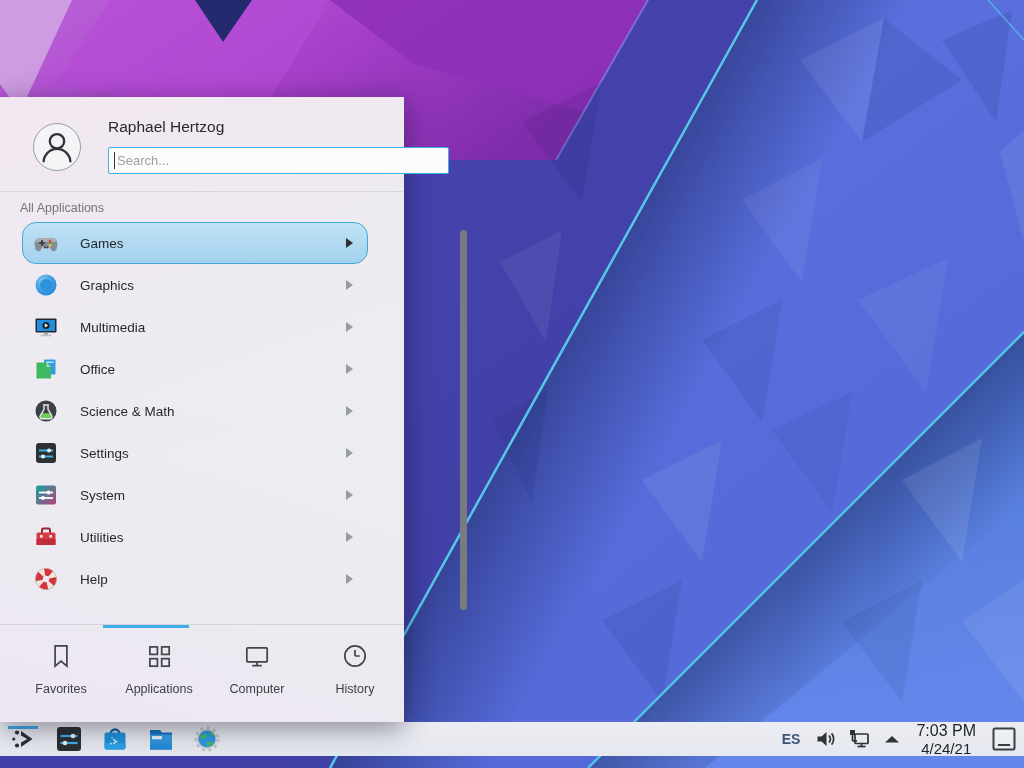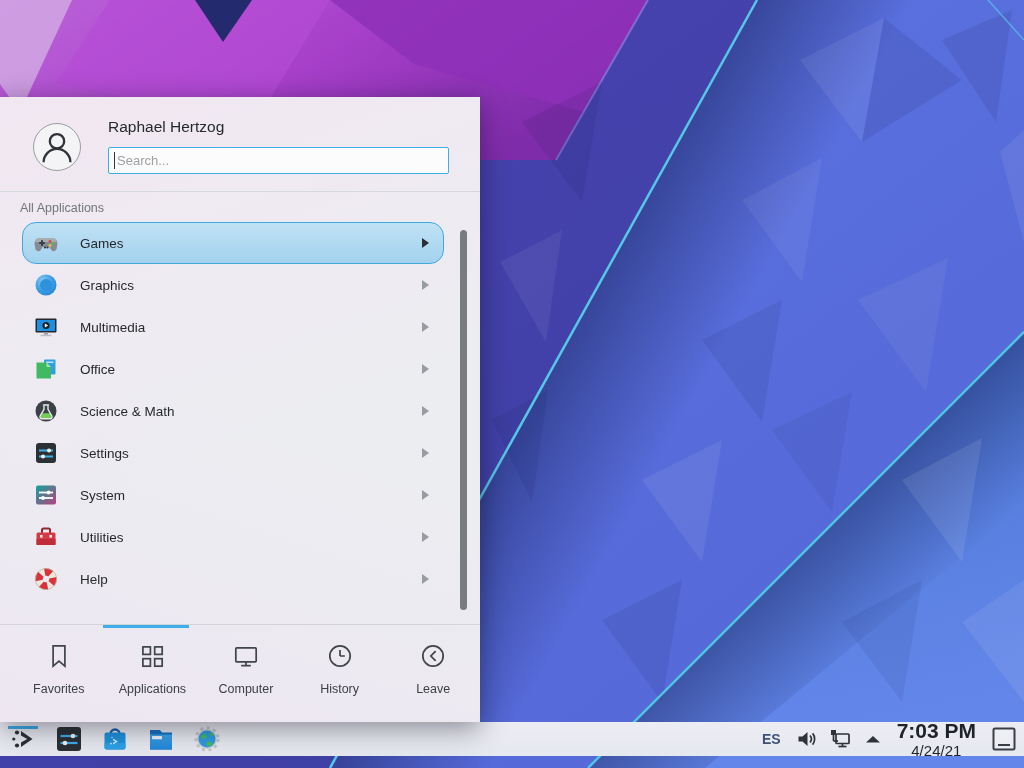--- a/index.html
+++ b/index.html
@@ -5,21 +5,21 @@
   * { margin:0; padding:0; box-sizing:border-box; }
   html,body { width:1024px; height:768px; overflow:hidden; }
   body { font-family:"Liberation Sans","DejaVu Sans",sans-serif; position:relative; background:#3a3e9e; }
 
   
   .desktop { position:absolute; inset:0; z-index:0; }
   .desktop svg { display:block; width:1024px; height:768px; }
 
   
   .launcher {
-    position:absolute; left:0; top:97px; width:480px; height:625px; z-index:3;
+    position:absolute; left:0; top:97px; width:404px; height:625px; z-index:3;
     background:
       linear-gradient(160deg, rgba(246,226,242,.55) 0%, rgba(240,240,246,0) 55%),
       linear-gradient(18deg, rgba(238,224,242,.5) 0%, rgba(242,242,247,0) 50%),
       #ecedf1;
     box-shadow:0 6px 26px rgba(10,10,30,.45);
   }
   .launcher-header { position:absolute; left:0; top:0; width:100%; height:95px; border-bottom:1px solid #d7d8db; }
   .avatar { position:absolute; left:33px; top:26px; width:48px; height:48px; border-radius:50%;
     border:1px solid #9a9da1; background:#f4f4f6; }
   .user-name { position:absolute; left:108px; top:21px; font-size:15.5px; color:#26292d; }
@@ -59,21 +59,21 @@
   .task-btn { position:relative; width:30px; height:30px; }
   .task-btn svg { width:30px; height:30px; display:block; }
   .task-active-line { position:absolute; left:8px; top:4px; width:30px; height:3px; background:#3daee9; }
 
   .tray { position:absolute; right:6px; top:0; height:100%; display:flex; align-items:center; }
   .kbd-layout { font-size:14px; font-weight:bold; color:#3e5373; margin-right:14px; }
   .tray-icon { width:24px; height:24px; margin-right:9px; }
   .tray-icon svg { width:24px; height:24px; display:block; }
   .expand-arrow { margin-right:12px; }
   .clock { text-align:center; color:#1f2327; margin-right:14px; line-height:1; }
-  .clock .time { font-size:21px;font-weight:bold; }
+  .clock .time { font-size:16px; }
   .clock .date { font-size:15px; margin-top:2px; }
   .show-desktop { width:28px; height:28px; }
   .show-desktop svg { width:28px; height:28px; display:block; }
 </style>
 </head>
 <body>
 
 <div class="desktop">
 <svg viewBox="0 0 1024 768" preserveAspectRatio="none">
   <defs>
@@ -314,27 +314,20 @@
       </svg>
       <span class="tab-label">Computer</span>
     </div>
     <div class="tab">
       <svg class="tab-icon" viewBox="0 0 28 28">
         <circle cx="14" cy="14" r="9.5" fill="none" stroke="#3f4549" stroke-width="1.6"></circle>
         <path d="M14,14 L14,8.5 M14,14 L18.5,14" fill="none" stroke="#3f4549" stroke-width="1.6"></path>
       </svg>
       <span class="tab-label">History</span>
     </div>
-    <div class="tab">
-      <svg class="tab-icon" viewBox="0 0 28 28">
-        <circle cx="14" cy="14" r="9.5" fill="none" stroke="#3f4549" stroke-width="1.6"></circle>
-        <path d="M16.5,9.5 L12,14 L16.5,18.5" fill="none" stroke="#3f4549" stroke-width="1.6"></path>
-      </svg>
-      <span class="tab-label">Leave</span>
-    </div>
   </div>
   <div class="tab-active-indicator"></div>
 
 </div>
 
 <div class="taskbar">
   <div class="task-active-line"></div>
 
   <div class="task-icons">
     <div class="task-btn">

